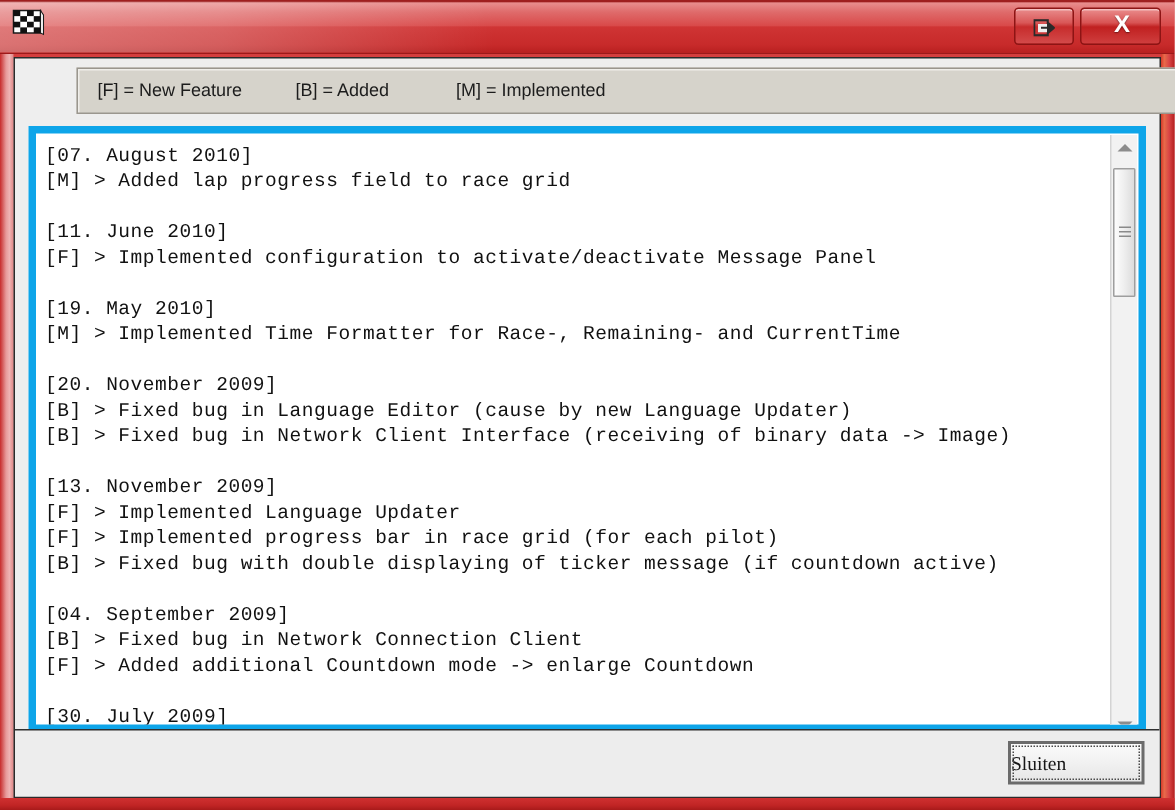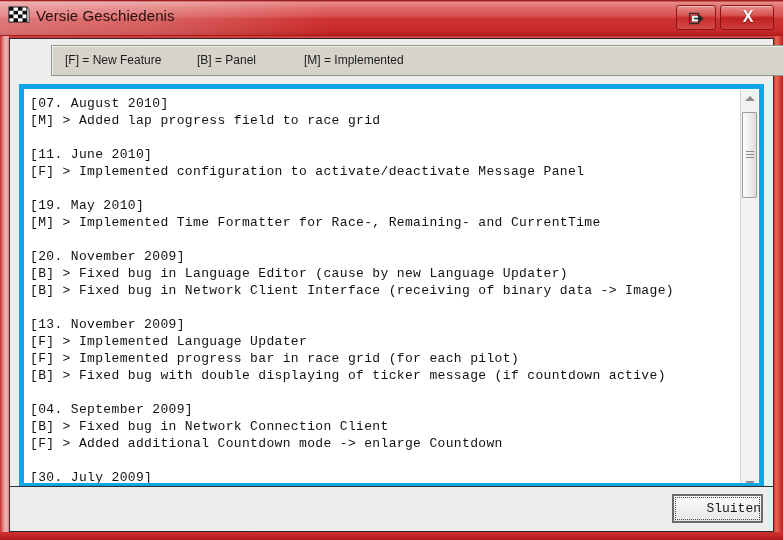--- a/index.html
+++ b/index.html
@@ -213,24 +213,24 @@
   }
   .close-button {
     position: absolute;
     right: 10px;
     top: 7px;
     width: 91px;
     height: 29px;
     box-sizing: border-box;
     background: linear-gradient(to bottom, #fbfbfb 0%, #f1f1f1 50%, #e6e6e6 100%);
     border: 2px solid #6b6b6b;
-    font-family: Liberation Mono, monospace;
+    font-family: Liberation Serif, serif;
     font-size: 13px;
     color: #161616;
-    text-align: right;
+    text-align: left;
     line-height: 25px;
     cursor: default;
   }
   .close-button .focus-ring {
     position: absolute;
     left: 1px; top: 1px;
     right: 1px; bottom: 1px;
     border: 1px dotted #4a4a4a;
     pointer-events: none;
   }
@@ -275,40 +275,39 @@
         <rect x="5.5" y="4.75" width="4.5" height="3.75" fill="#111"></rect>
         <rect x="14.5" y="4.75" width="4.5" height="3.75" fill="#111"></rect>
         <rect x="1" y="8.5" width="4.5" height="3.75" fill="#111"></rect>
         <rect x="10" y="8.5" width="4.5" height="3.75" fill="#111"></rect>
         <rect x="5.5" y="12.25" width="4.5" height="3.75" fill="#111"></rect>
         <rect x="14.5" y="12.25" width="4.5" height="3.75" fill="#111"></rect>
         <path d="M19 1 L21 4 L21 17 L19 16 Z" fill="#f3f3f3" stroke="#1a1a1a" stroke-width="0.7"></path>
       </g>
     </svg>
 
-    <div class="title-text">Versie Geschiedenis</div>
 
     <div class="win-btn restore">
       <svg class="restore-glyph" viewBox="0 0 15 13">
         <rect x="0.5" y="1.5" width="9" height="10" fill="none" stroke="#2a2a2a" stroke-width="1.4"></rect>
         <rect x="3" y="4" width="6" height="5.5" fill="#efefef"></rect>
         <path d="M5 6.5 H13 M10 3.5 L13.6 6.6 L10 9.7 Z" fill="#2a2a2a" stroke="#2a2a2a" stroke-width="1.4" stroke-linejoin="round"></path>
       </svg>
     </div>
 
     <div class="win-btn close">
       <div class="close-glyph">X</div>
     </div>
   </div>
 
   <div class="client">
 
     <div class="legend">
       <span class="legend-item i0">[F] = New Feature</span>
-      <span class="legend-item i1">[B] = Panel</span>
+      <span class="legend-item i1">[B] = Added</span>
       <span class="legend-item i2">[M] = Implemented</span>
     </div>
 
     <div class="textarea-wrap">
       <div class="log">[07. August 2010]
 [M] &gt; Added lap progress field to race grid
 
 [11. June 2010]
 [F] &gt; Implemented configuration to activate/deactivate Message Panel
 

